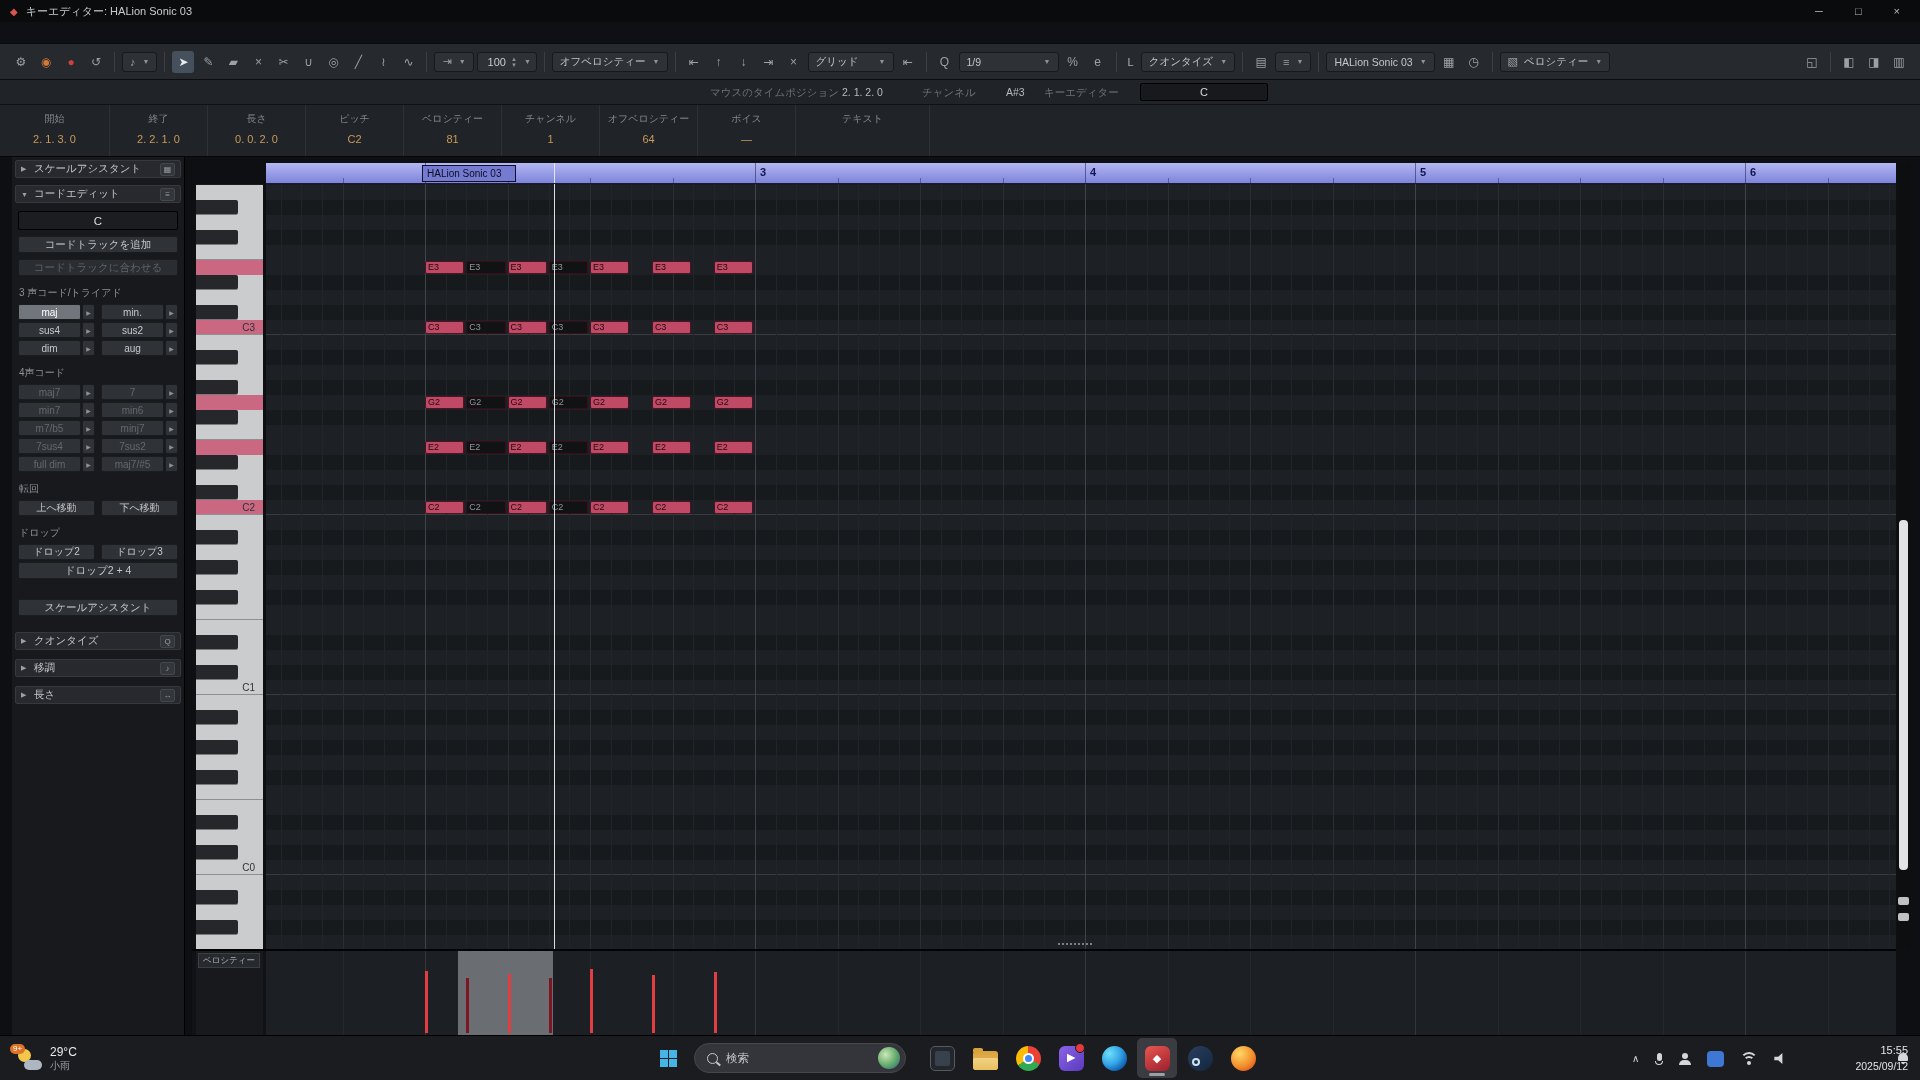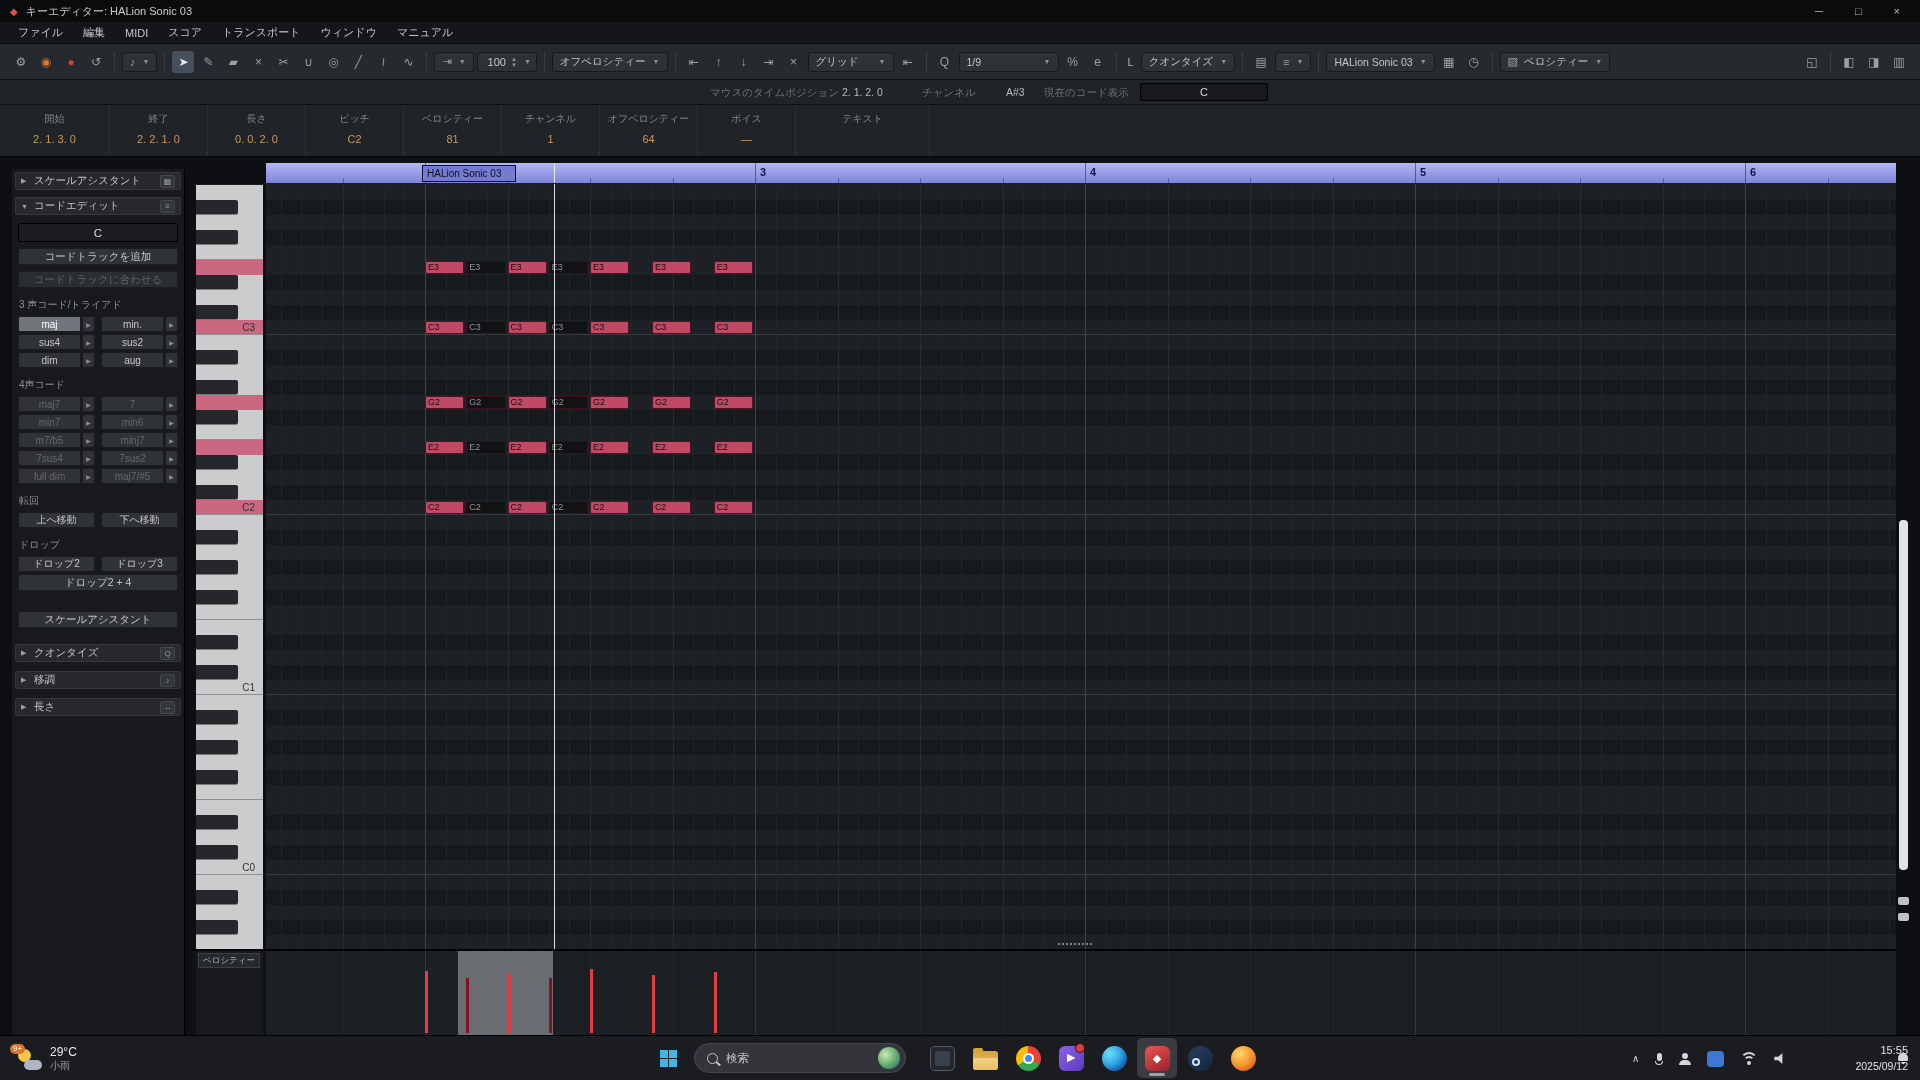--- a/index.html
+++ b/index.html
@@ -37,21 +37,21 @@
   .chord-box{position:absolute;left:1140px;top:3px;width:128px;height:18px;background:#17191c;border:1px solid #000;border-radius:2px;color:#d6d8da;font-size:11px;display:flex;align-items:center;justify-content:center;box-sizing:border-box;}
   .infoline{position:absolute;left:0;right:0;top:104px;height:53px;background:#202327;border-top:1px solid #101113;border-bottom:1px solid #060708;display:flex;box-sizing:border-box;}
   .if-field{border-right:1px solid #2d3034;display:flex;flex-direction:column;align-items:center;padding-top:7px;gap:7px;box-sizing:border-box;}
   .if-label{font-size:10px;color:#84878b;white-space:nowrap;}
   .if-value{font-size:11px;color:#c89a59;white-space:nowrap;}
 
   
   .main{position:absolute;left:0;right:0;top:157px;bottom:45px;background:#0d0f12;overflow:hidden;}
 
   
-  .sidebar{position:absolute;left:12px;top:12px;width:173px;bottom:0;background:#17191d;border-right:1px solid #000;box-sizing:border-box;overflow:hidden;}
+  .sidebar{position:absolute;left:12px;top:0;width:173px;bottom:0;background:#17191d;border-right:1px solid #000;box-sizing:border-box;overflow:hidden;}
   .sec{height:18px;margin:3px 3px 0;background:#27292e;border:1px solid #35383d;border-radius:2px;display:flex;align-items:center;gap:5px;padding:0 5px;box-sizing:border-box;}
   .sec.mt7{margin-top:7px;}.sec.mt16{margin-top:16px;}.sec.mt9{margin-top:9px;}
   .tri{font-size:7px;color:#9b9ea2;width:8px;flex:none;}
   .sec-label{font-size:10.5px;color:#c3c5c8;flex:1;white-space:nowrap;overflow:hidden;}
   .sicon{width:15px;height:13px;background:#33363b;border:1px solid #44474c;border-radius:2px;color:#9b9ea2;font-size:8px;display:flex;align-items:center;justify-content:center;flex:none;box-sizing:border-box;}
   .cdisplay{height:19px;margin:8px 6px 0;background:#1b1d21;border:1px solid #000;border-radius:2px;color:#dcdee0;font-size:11.5px;display:flex;align-items:center;justify-content:center;box-sizing:border-box;}
   .wbtn{height:17px;margin:6px 6px 0;background:#2f3236;border:1px solid #1a1c1e;border-radius:2px;color:#c6c8cb;font-size:10.5px;display:flex;align-items:center;justify-content:center;box-sizing:border-box;white-space:nowrap;overflow:hidden;}
   .wbtn.dim{color:#61646a;background:#2a2d31;}
   .wbtn.mt2{margin-top:2px;}
   .wbtn.create{margin-top:20px;}
@@ -176,29 +176,20 @@
   <div class="titlebar">
     <span class="app-glyph">◆</span>
     <span class="title-text">キーエディター: HALion Sonic 03</span>
     <div class="win-btns">
       <span>─</span>
       <span>□</span>
       <span>×</span>
     </div>
   </div>
 
-  <div class="menubar" id="menubar">
-      <div class="menu-item">ファイル</div>
-      <div class="menu-item">編集</div>
-      <div class="menu-item">MIDI</div>
-      <div class="menu-item">スコア</div>
-      <div class="menu-item">トランスポート</div>
-      <div class="menu-item">ウィンドウ</div>
-      <div class="menu-item">マニュアル</div>
-    </div>
 
   <div class="toolbar" id="toolbar">
       <div class="tb-icon">⚙</div>
       <div class="tb-icon" style="color: rgb(207, 122, 58);">◉</div>
       <div class="tb-icon" style="color: rgb(204, 66, 66);">●</div>
       <div class="tb-icon">↺</div>
       <div class="tb-sep"></div>
       <div class="tb-dd">
         <div class="ddicon">♪</div>
         <div class="chev">▼</div>
@@ -282,21 +273,21 @@
       <div class="tb-icon">◧</div>
       <div class="tb-icon">◨</div>
       <div class="tb-icon">▥</div>
     </div>
 
   <div class="statusrow">
     <span class="srl" style="left:710px">マウスのタイムポジション</span>
     <span class="srv" style="left:842px">2. 1. 2. 0</span>
     <span class="srl" style="left:922px">チャンネル</span>
     <span class="srv" style="left:1006px">A#3</span>
-    <span class="srl" style="left:1044px">現在のコード表示</span>
+    <span class="srl" style="left:1044px">キーエディター</span>
     <div class="chord-box">C</div>
   </div>
 
   <div class="infoline" id="infoline">
       <div class="if-field" style="width: 110px;">
         <div class="if-label">開始</div>
         <div class="if-value">2. 1. 3. 0</div>
       </div>
       <div class="if-field" style="width: 98px;">
         <div class="if-label">終了</div>

